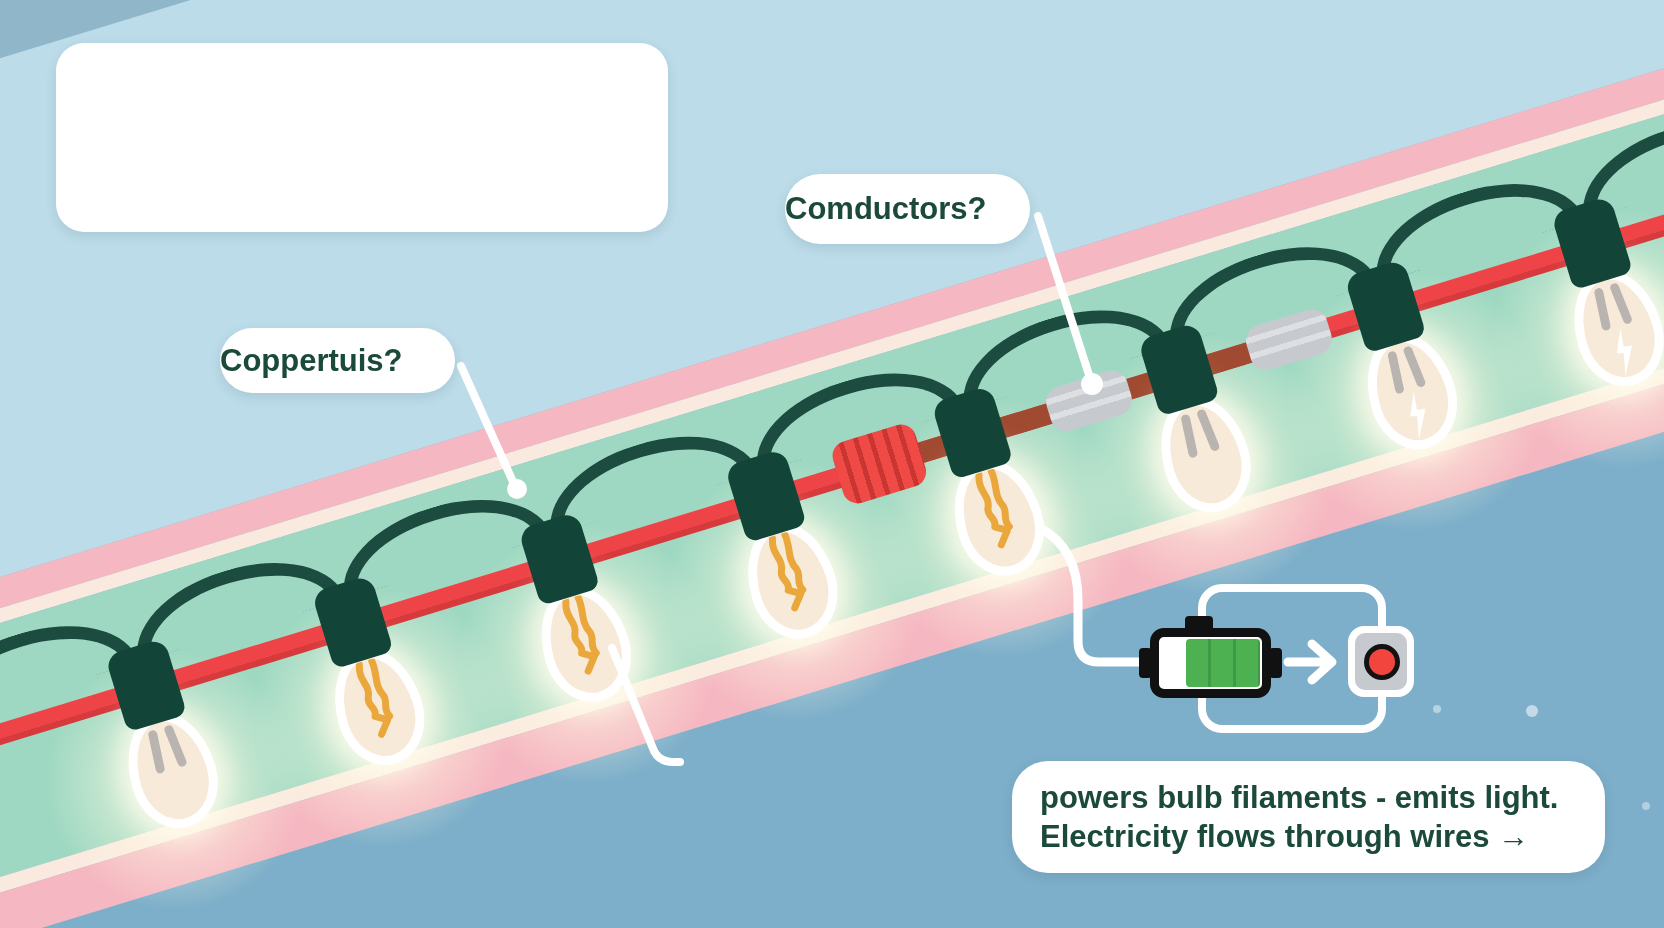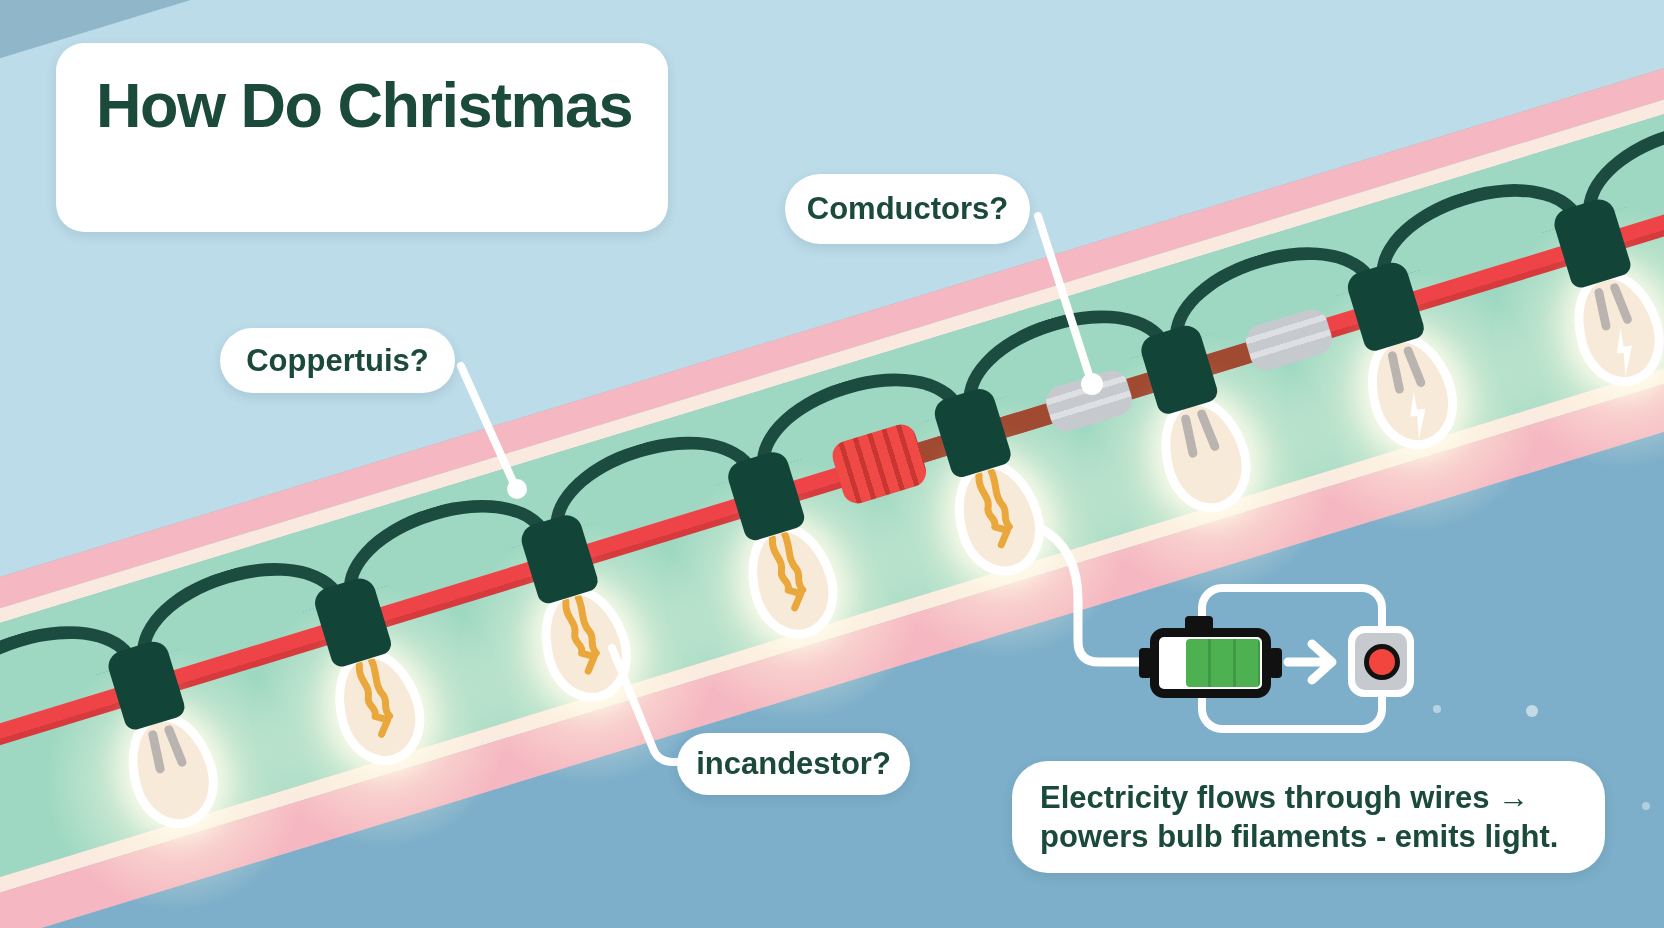--- a/index.html
+++ b/index.html
@@ -39,21 +39,21 @@
         border-radius:50%/56% 56% 44% 44%;
         box-shadow:0 0 26px 10px rgba(255,253,238,.8);
         display:flex;flex-direction:column;align-items:center;overflow:hidden;}
   
   #overlay{position:absolute;left:0;top:0;z-index:10;pointer-events:none;}
   .card{position:absolute;background:#fff;box-shadow:0 4px 12px rgba(30,60,70,.12);z-index:20;}
   #title-card{left:56px;top:43px;width:612px;height:189px;border-radius:28px;
         padding:30px 0 0 40px;box-sizing:border-box;}
   #title-card div{font-size:63px;line-height:65px;font-weight:700;letter-spacing:-1.5px;
         color:var(--ink);}
-  .pill{display:flex;align-items:center;justify-content:center;border-radius:35px;
+  .pill{display:flex;align-items:center;border-radius:35px;
         font-weight:700;color:var(--ink);}
   #pill-conductors{left:785px;top:174px;width:245px;height:70px;font-size:31px;}
   #pill-copper{left:220px;top:328px;width:235px;height:65px;font-size:31px;}
   #pill-incandescent{left:677px;top:733px;width:233px;height:62px;font-size:31px;}
   #caption-box{left:1012px;top:761px;width:593px;height:112px;border-radius:36px;
         padding:17px 0 0 28px;box-sizing:border-box;}
   #caption-box div{font-size:31px;line-height:39px;font-weight:700;color:var(--ink);
         white-space:nowrap;}
   
   .abs{position:absolute;z-index:30;}
@@ -188,28 +188,24 @@
   <div class="abs" id="bat-tab-r"></div>
   <div class="abs" id="bat-nub"></div>
   <div class="abs" id="bat-body"></div>
   <div class="abs" id="bat-green"></div>
 
   <div class="abs" id="btn-outer"></div>
   <div class="abs" id="btn-gray"></div>
   <div class="abs" id="btn-red"></div>
 
   <div class="card" id="title-card">
-    <div>How Do Christmas</div>
   </div>
   <div class="card pill" id="pill-conductors">
     <span>Comductors?</span>
   </div>
   <div class="card pill" id="pill-copper">
     <span>Coppertuis?</span>
   </div>
-  <div class="card pill" id="pill-incandescent">
-    <span>incandestor?</span>
-  </div>
   <div class="card" id="caption-box">
+    <div>powers bulb filaments - emits light.</div>
     <div>Electricity flows through wires →</div>
-    <div>powers bulb filaments - emits light.</div>
   </div>
 </div>
 
 </body></html>

